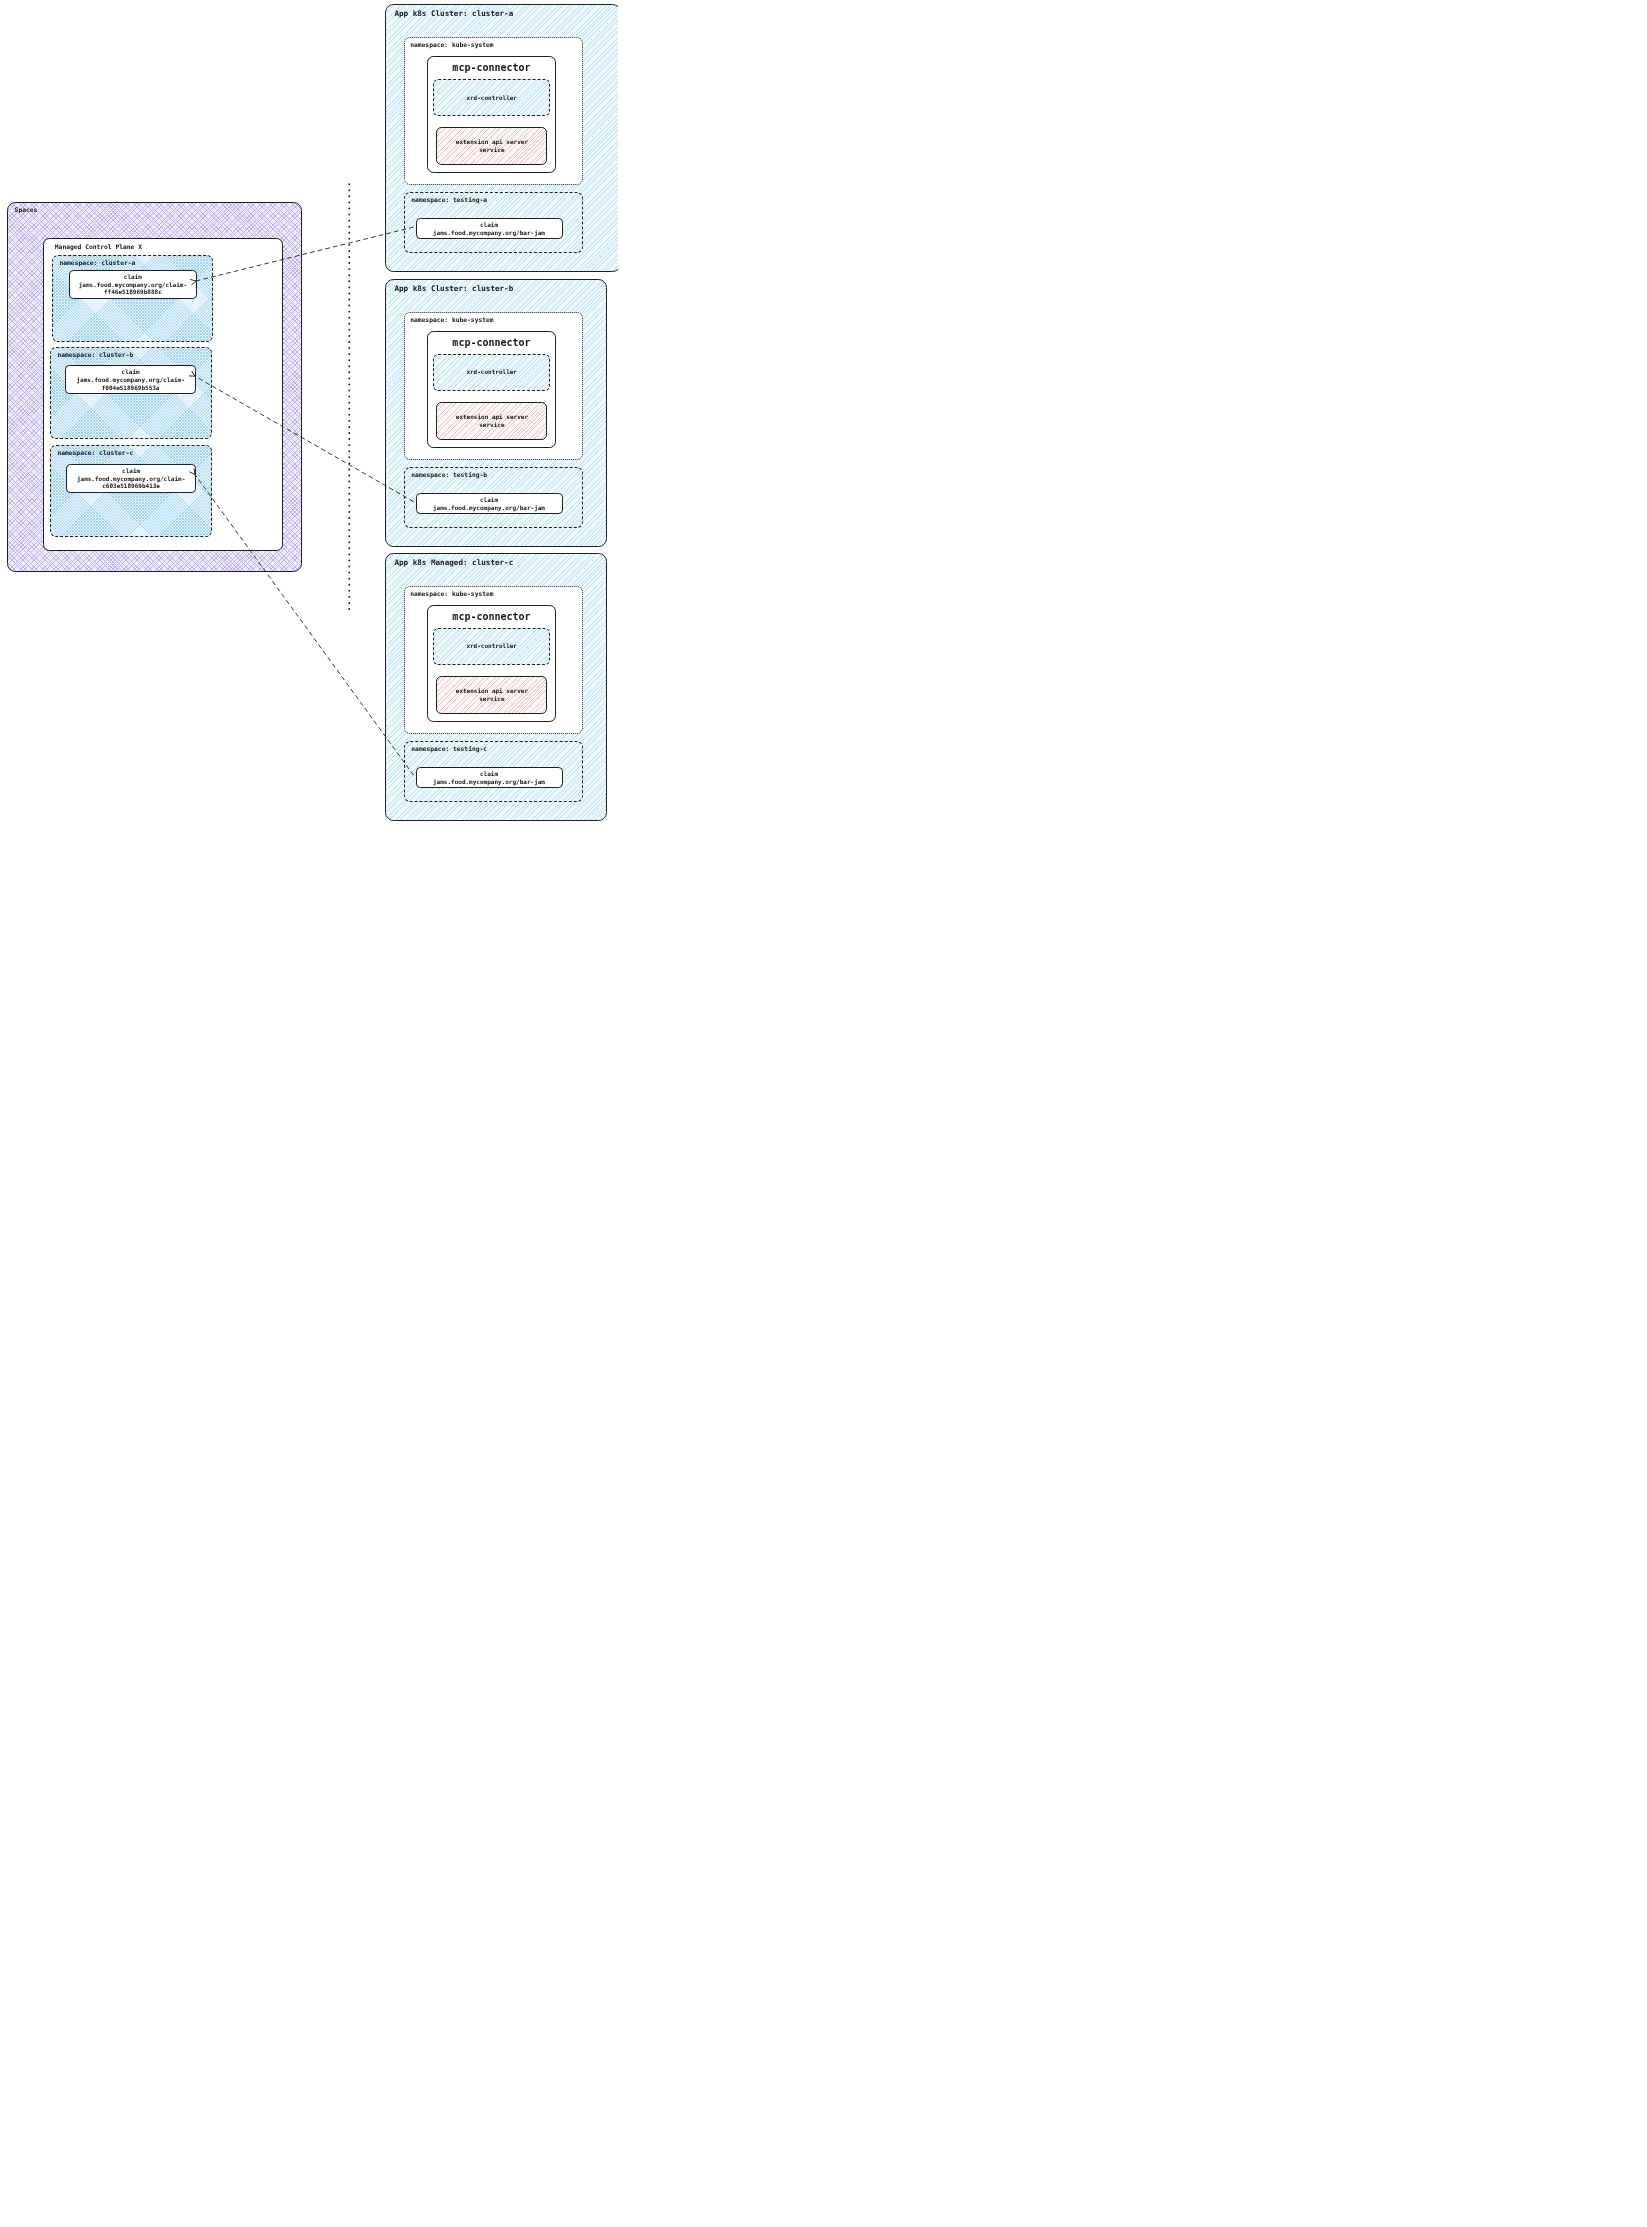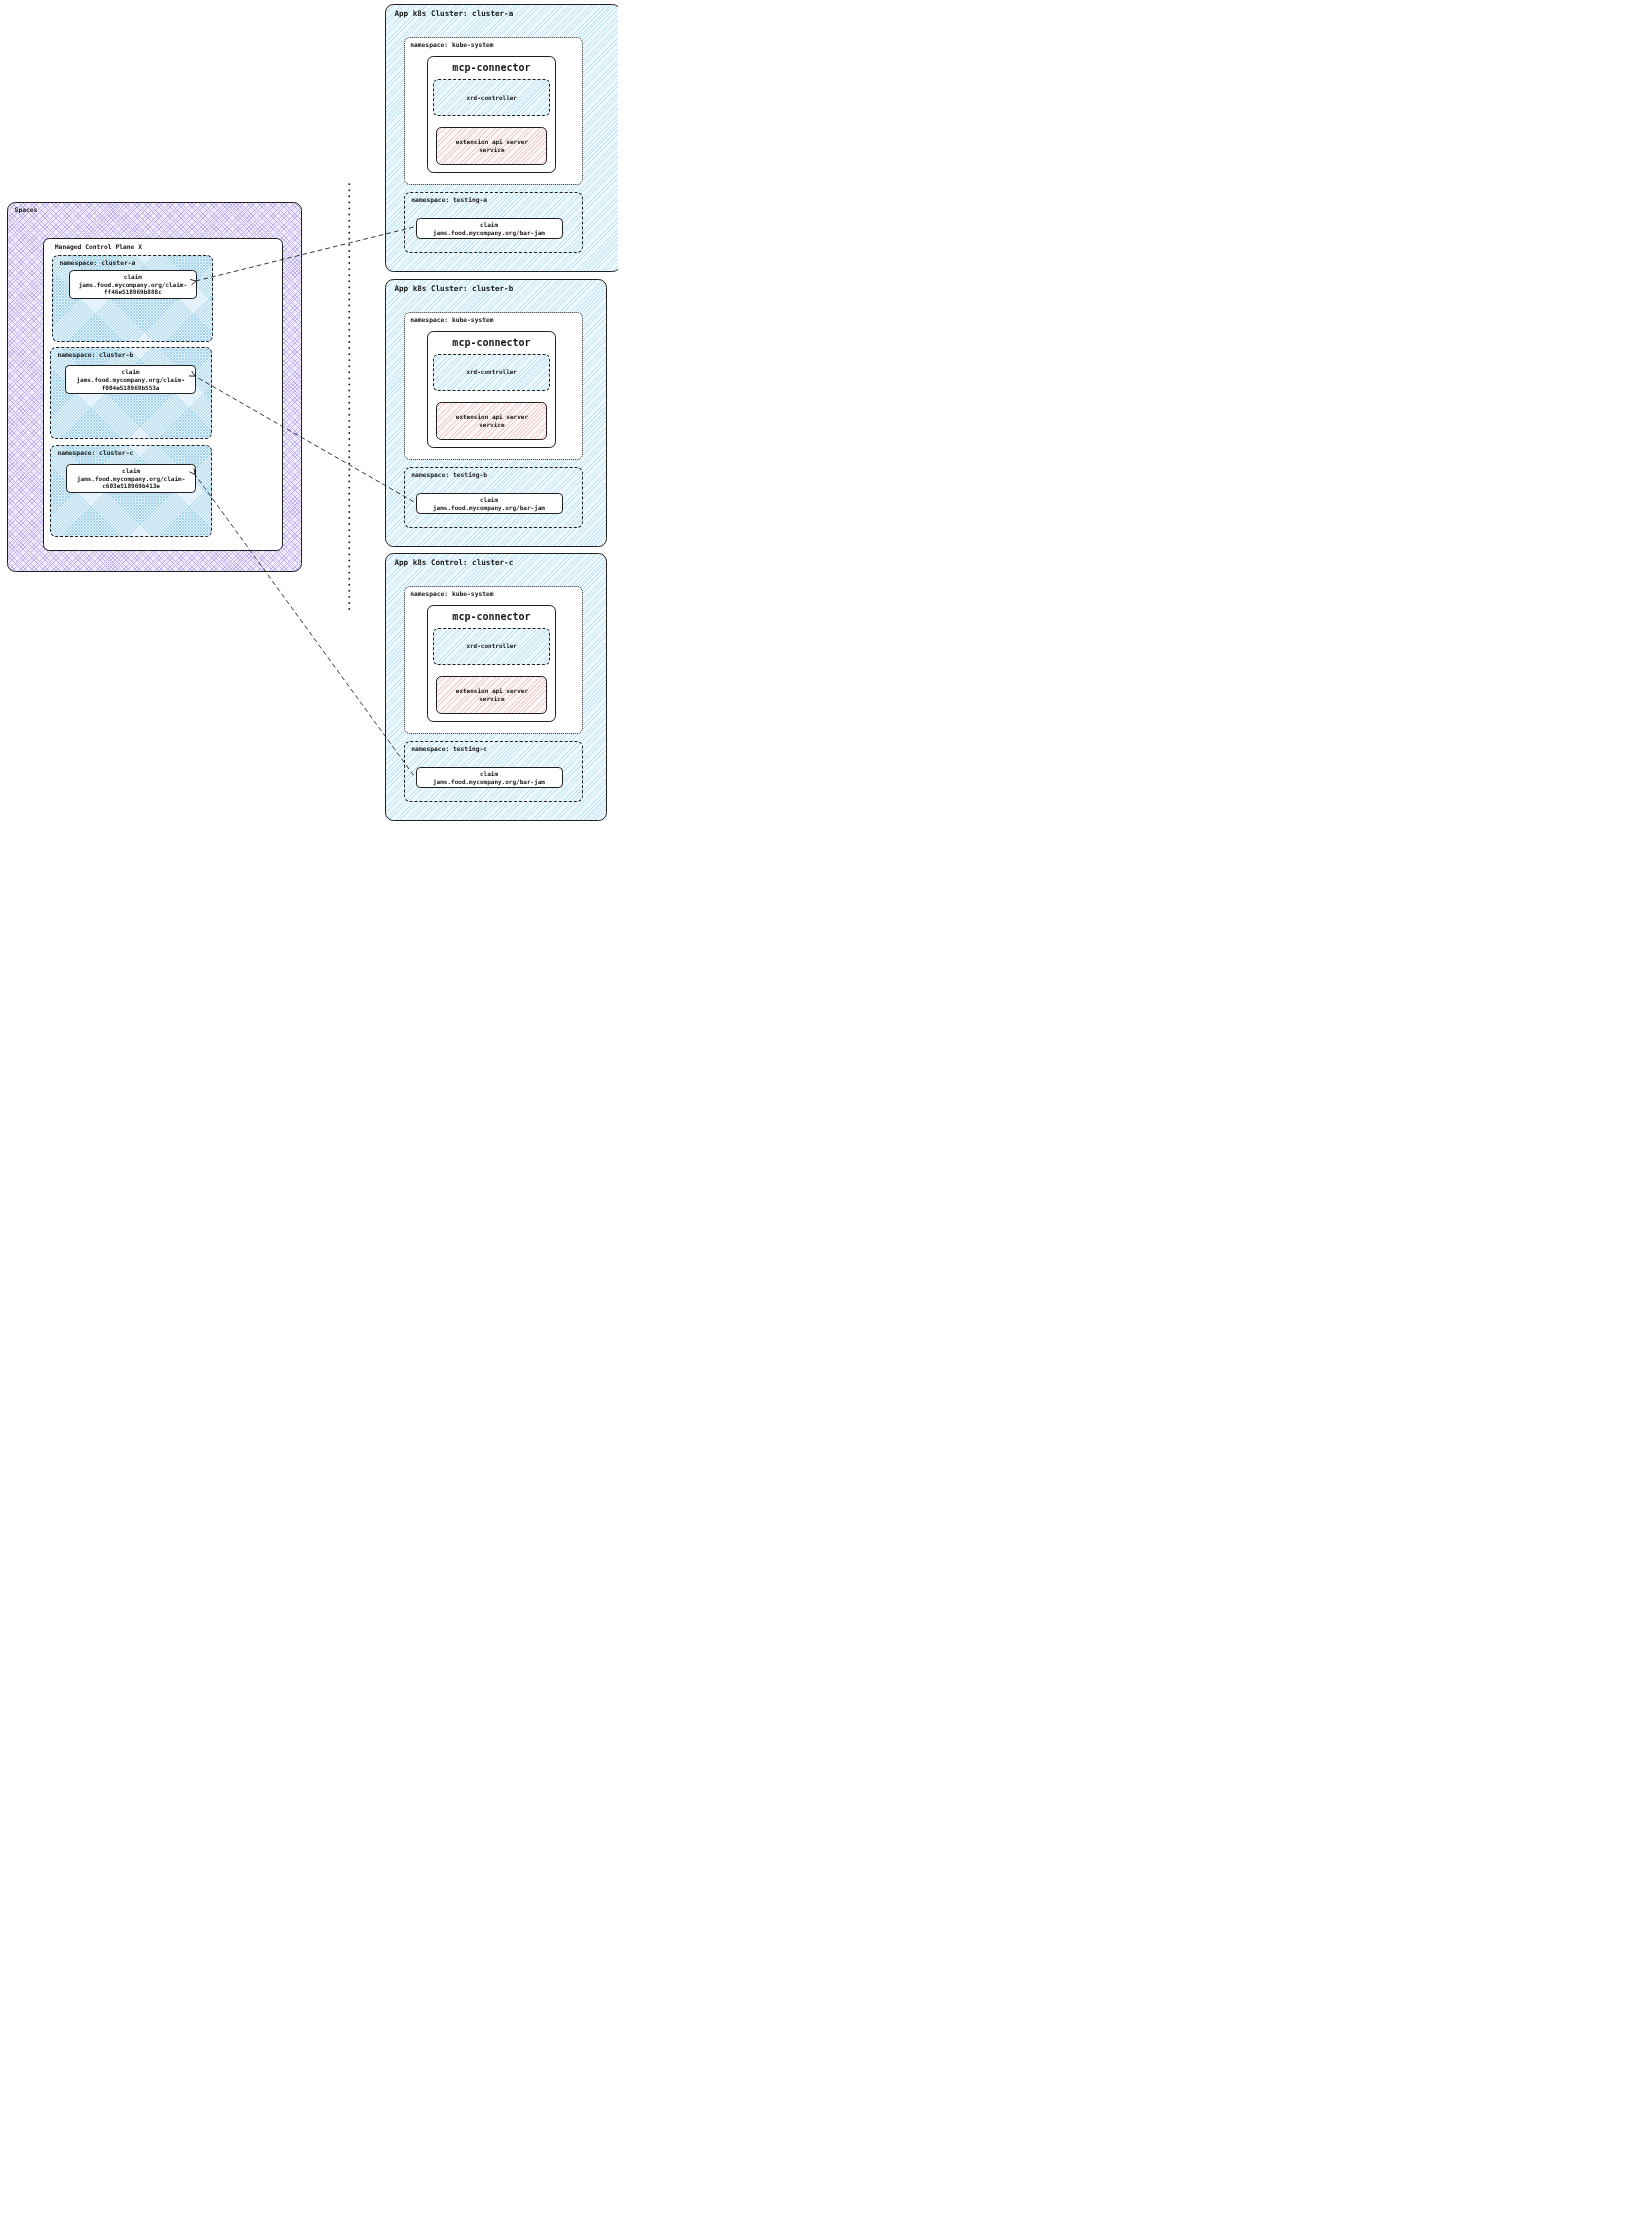--- a/index.html
+++ b/index.html
@@ -153,21 +153,21 @@
     <div class="box r12 dashed hatch-blue" style="left:18px;top:187px;width:179px;height:61px;">
       <span class="lbl title-ns" style="left:6.3px;top:3.1px;">namespace: testing-b</span>
       <div class="box r8 solid-thin white claim" style="left:10.5px;top:25px;width:147px;height:21px;">
         <span>claim</span>
         <span>jams.food.mycompany.org/bar-jam</span>
       </div>
     </div>
   </div>
 
   <div class="box r16 solid hatch-blue" style="left:385px;top:553px;width:222px;height:268px;">
-    <span class="lbl title-lg" style="left:8.4px;top:4.2px;">App k8s Control: cluster-c</span>
+    <span class="lbl title-lg" style="left:8.4px;top:4.2px;">App k8s Managed: cluster-c</span>
 
     <div class="box r12 dotted white" style="left:18px;top:32px;width:179px;height:148px;">
       <span class="lbl title-ns" style="left:5.2px;top:3.1px;">namespace: kube-system</span>
 
       <div class="box r12 solid-thin white" style="left:22px;top:18px;width:129px;height:117px;">
         <span class="ctr-title">mcp-connector</span>
 
         <div class="box r10 dashed hatch-blue" style="left:5.2px;top:22px;width:117px;height:37px;">
           <div class="cellfill">
               <span>xrd-controller</span>

